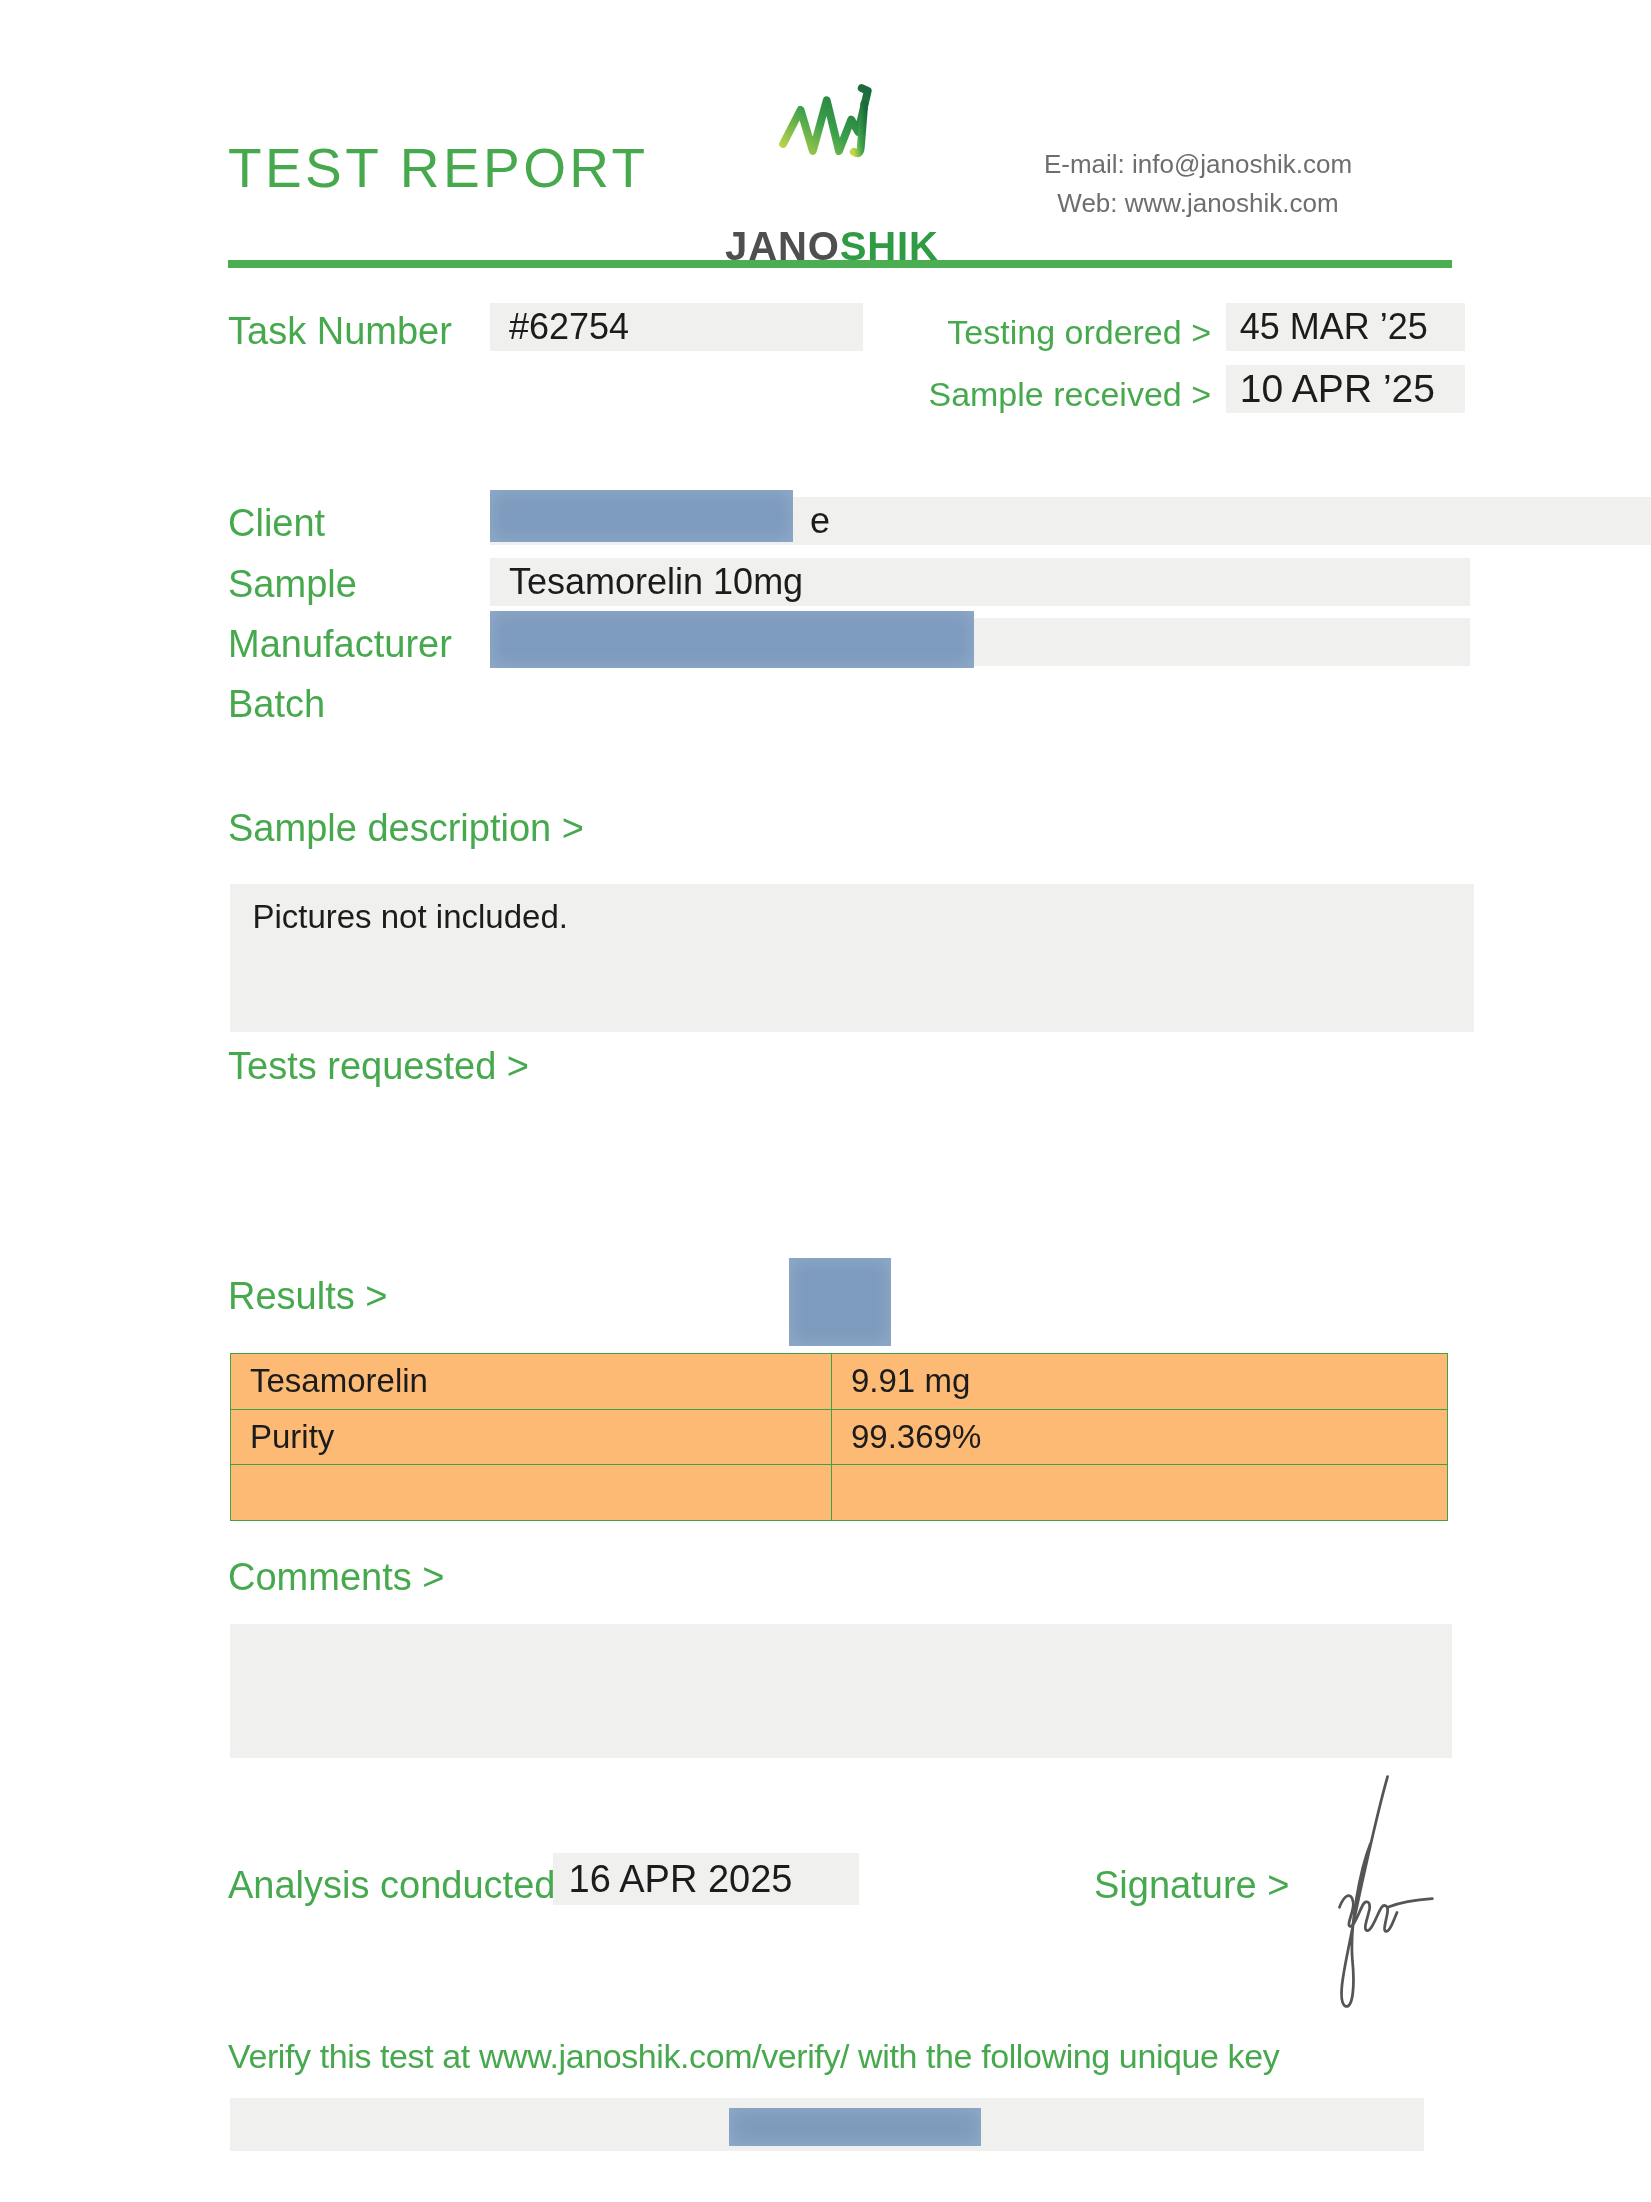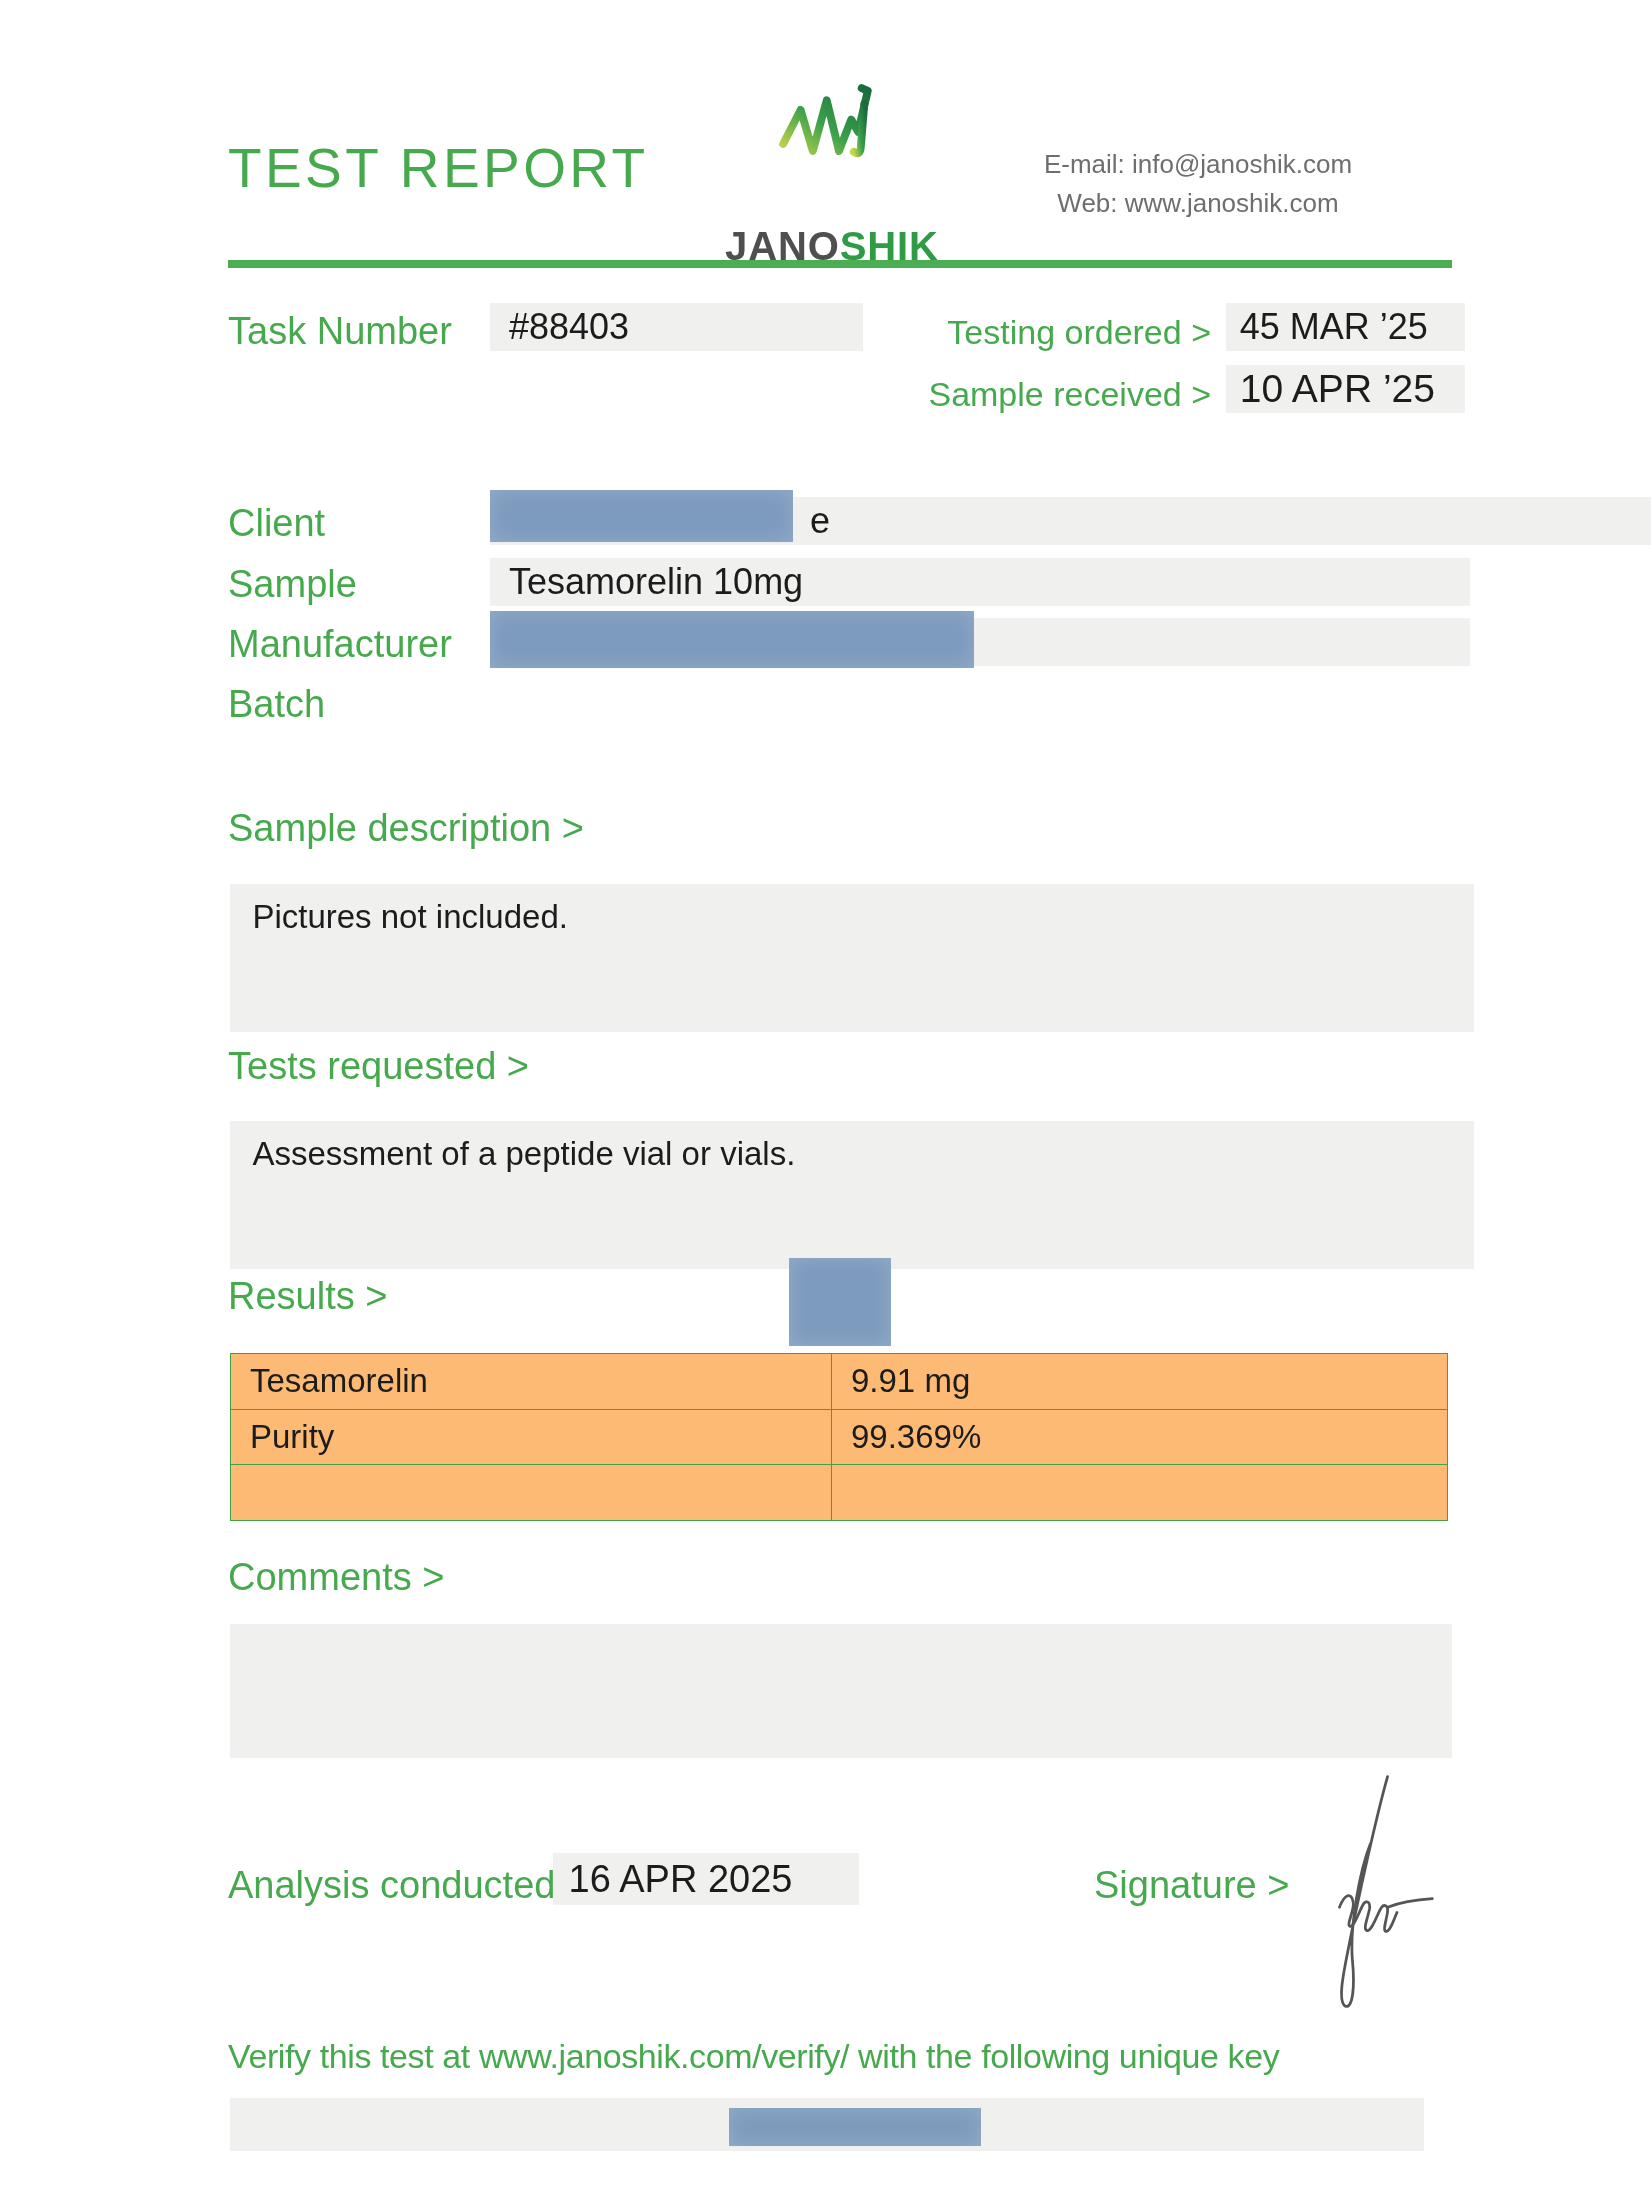--- a/index.html
+++ b/index.html
@@ -82,21 +82,21 @@
   </div>
 
   <div class="abs contact">
     <div>E-mail: info@janoshik.com</div>
     <div>Web: www.janoshik.com</div>
   </div>
 
   <div class="abs rule"></div>
 
   <div class="abs green-label task-label">Task Number</div>
-  <div class="abs gray-box task-box">#88403</div>
+  <div class="abs gray-box task-box">#62754</div>
 
   <div class="abs green-label side-label ordered-label">Testing ordered  &gt;</div>
   <div class="abs gray-box ordered-box">45 MAR ’25</div>
 
   <div class="abs green-label side-label received-label">Sample received &gt;</div>
   <div class="abs gray-box received-box">10 APR ’25</div>
 
   <div class="abs green-label detail-label client-label">Client</div>
   <div class="abs gray-box detail-row client-row">
     <span>e</span>
@@ -109,21 +109,20 @@
   <div class="abs green-label detail-label manu-label">Manufacturer</div>
   <div class="abs gray-box detail-row manu-row"></div>
   <div class="abs redact manu-redact"></div>
 
   <div class="abs green-label detail-label batch-label">Batch</div>
 
   <div class="abs sec-head desc-head">Sample description &gt;</div>
   <div class="abs gray-box desc-box">Pictures not included.</div>
 
   <div class="abs sec-head tests-head">Tests requested &gt;</div>
-  <div class="abs gray-box tests-box">Assessment of a peptide vial or vials.</div>
 
   <div class="abs sec-head results-head">Results &gt;</div>
   <div class="abs redact results-redact"></div>
 
   <table class="abs results-table">
     <colgroup>
         <col class="c1">
         <col>
       </colgroup>
     <tbody>

